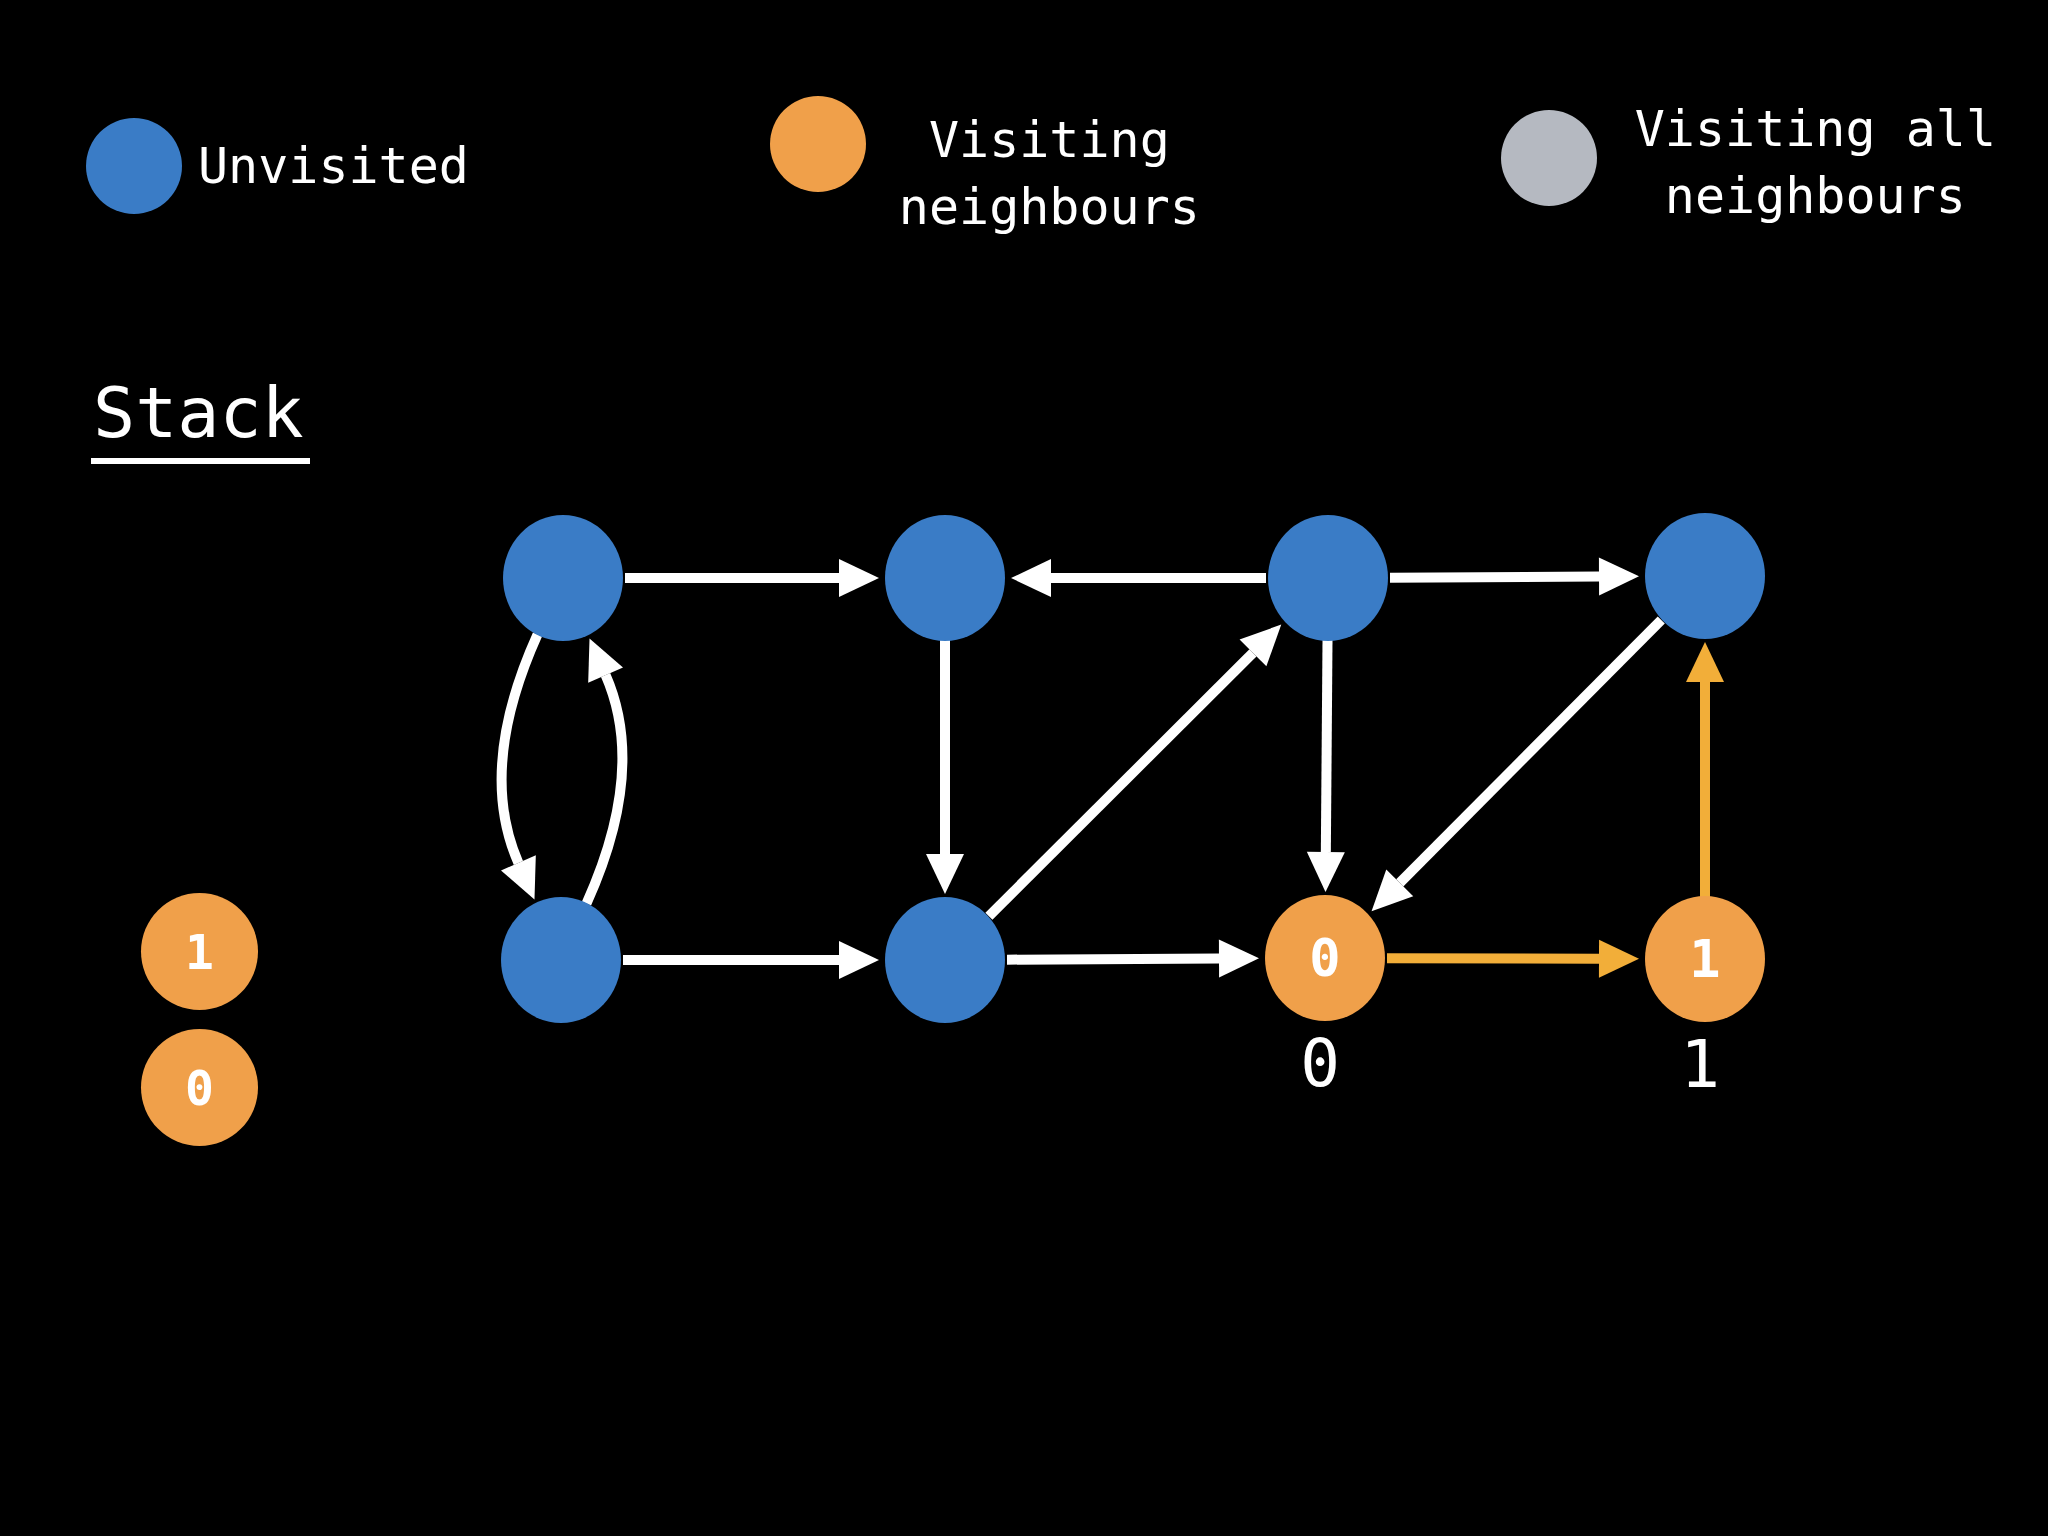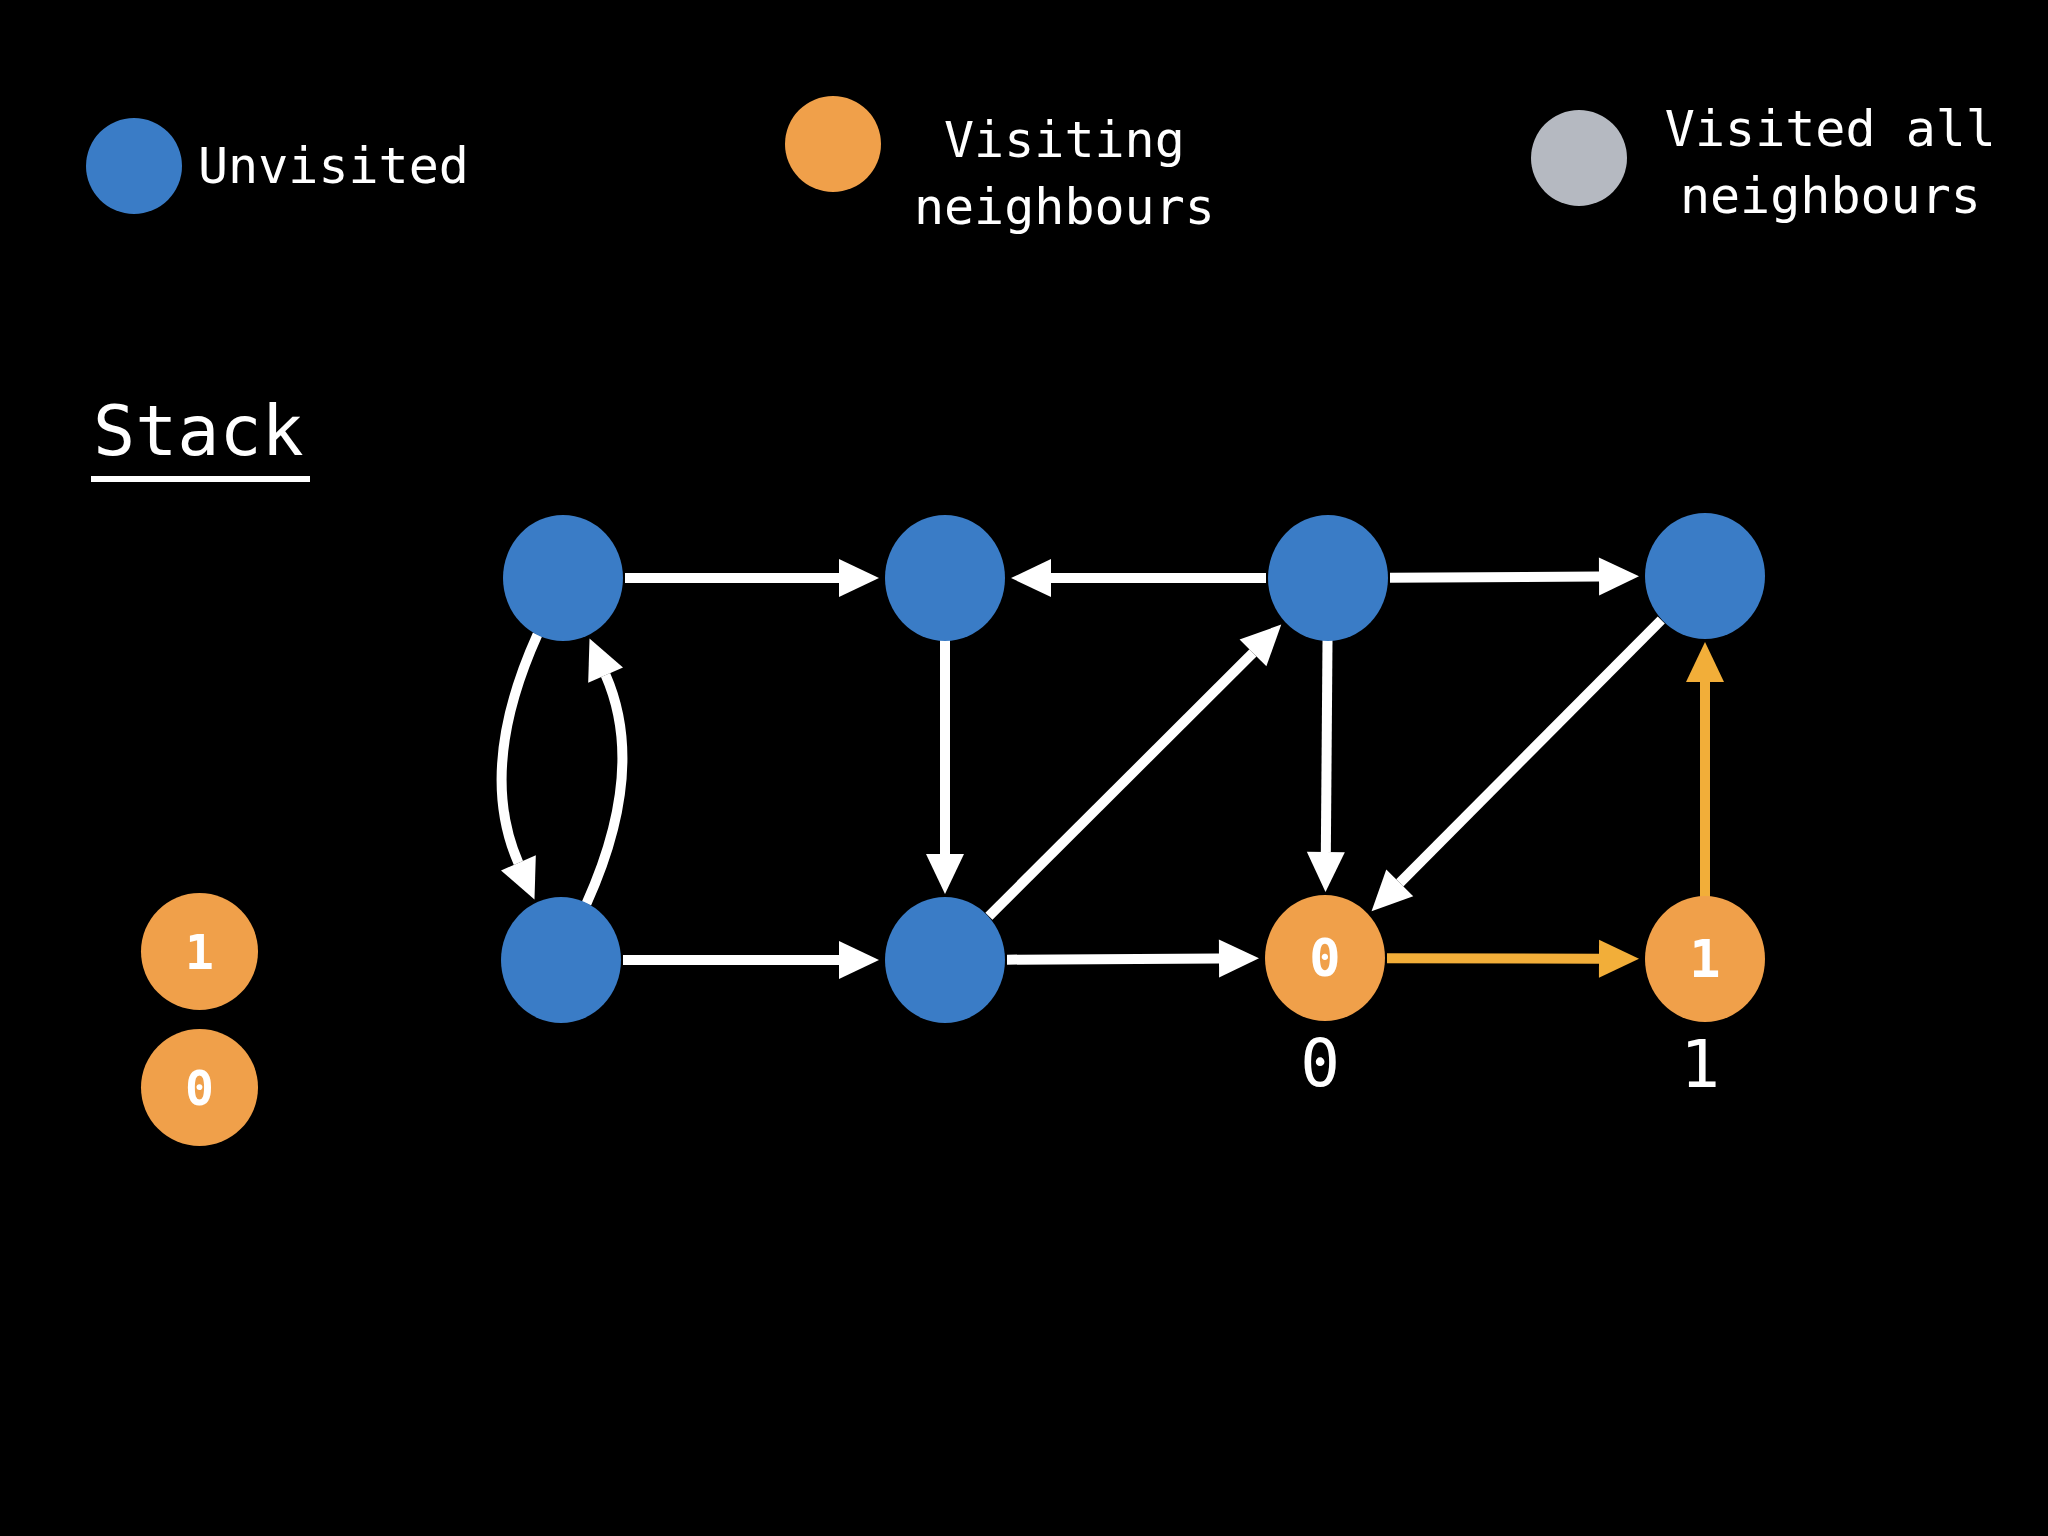--- a/index.html
+++ b/index.html
@@ -46,21 +46,21 @@
     font-size: 50px;
     line-height: 1.34;
     white-space: pre-line;
     text-align: center;
   }
 
   
   #stack-title {
     position: absolute;
     left: 91px;
-    top: 396px;
+    top: 378px;
     font-size: 70px;
     line-height: 1;
     padding: 0 6px 10px 2px;
     border-bottom: 6px solid var(--text, #fff);
   }
   #stack-items {
     position: absolute;
     left: 141px;
     top: 893px;
     display: flex;
@@ -101,21 +101,21 @@
         <span class="legend-circle" style="background: rgb(58, 124, 198);"></span>
         <span class="legend-label">Unvisited</span>
       </div>
       <div class="legend-item">
         <span class="legend-circle" style="background: rgb(240, 160, 74);"></span>
         <span class="legend-label">Visiting
 neighbours</span>
       </div>
       <div class="legend-item">
         <span class="legend-circle" style="background: rgb(181, 185, 193);"></span>
-        <span class="legend-label">Visited all
+        <span class="legend-label">Visiting all
 neighbours</span>
       </div>
     </div>
 
   <div>
     <div id="stack-title">Stack</div>
     <div id="stack-items">
         <div class="stack-circle" style="background: rgb(240, 160, 74);">
           <span class="stack-digit">1</span>
         </div>

